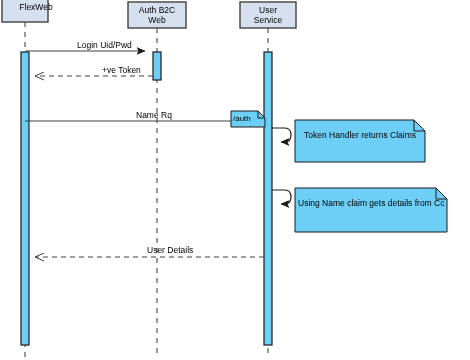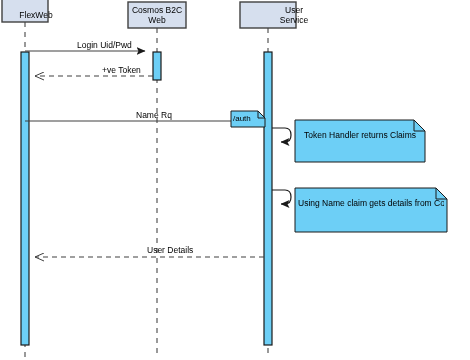--- a/index.html
+++ b/index.html
@@ -141,26 +141,26 @@
       <path d="M295,120 L414,120 L425,131 L425,162 L295,162 Z" fill="#6dcff6" stroke="#1a1a1a" stroke-width="1"></path>
       <path d="M414,120 L414,131 L425,131" fill="none" stroke="#1a1a1a" stroke-width="1"></path>
     </g>
 
     <g>
       <path d="M295,188 L436,188 L447,199 L447,232 L295,232 Z" fill="#6dcff6" stroke="#1a1a1a" stroke-width="1"></path>
       <path d="M436,188 L436,199 L447,199" fill="none" stroke="#1a1a1a" stroke-width="1"></path>
     </g>
   </svg>
 
-  <div class="hdr-label" style="left:2px; top:10px; width:68px;">FlexWeb</div>
+  <div class="hdr-label" style="left:2px; top:2px; width:68px;">FlexWeb</div>
 
-  <div class="hdr-label" style="left:128px; top:5px; width:58px;">Cosmos B2C
+  <div class="hdr-label" style="left:128px; top:5px; width:58px;">Auth B2C
 Web</div>
 
-  <div class="hdr-label" style="left:240px; top:5px; width:56px;margin-left:26px;">User
+  <div class="hdr-label" style="left:240px; top:5px; width:56px;">User
 Service</div>
 
   <div class="lbl" style="left:64px; top:41px;">Login Uid/Pwd</div>
 
   <div class="lbl" style="left:89px; top:66px;">+ve Token</div>
 
   <div class="lbl" style="left:123px; top:111px;">Name Rq</div>
 
   <div class="lbl" style="left:113px; top:246px;padding-left:21px;">User Details</div>
 

